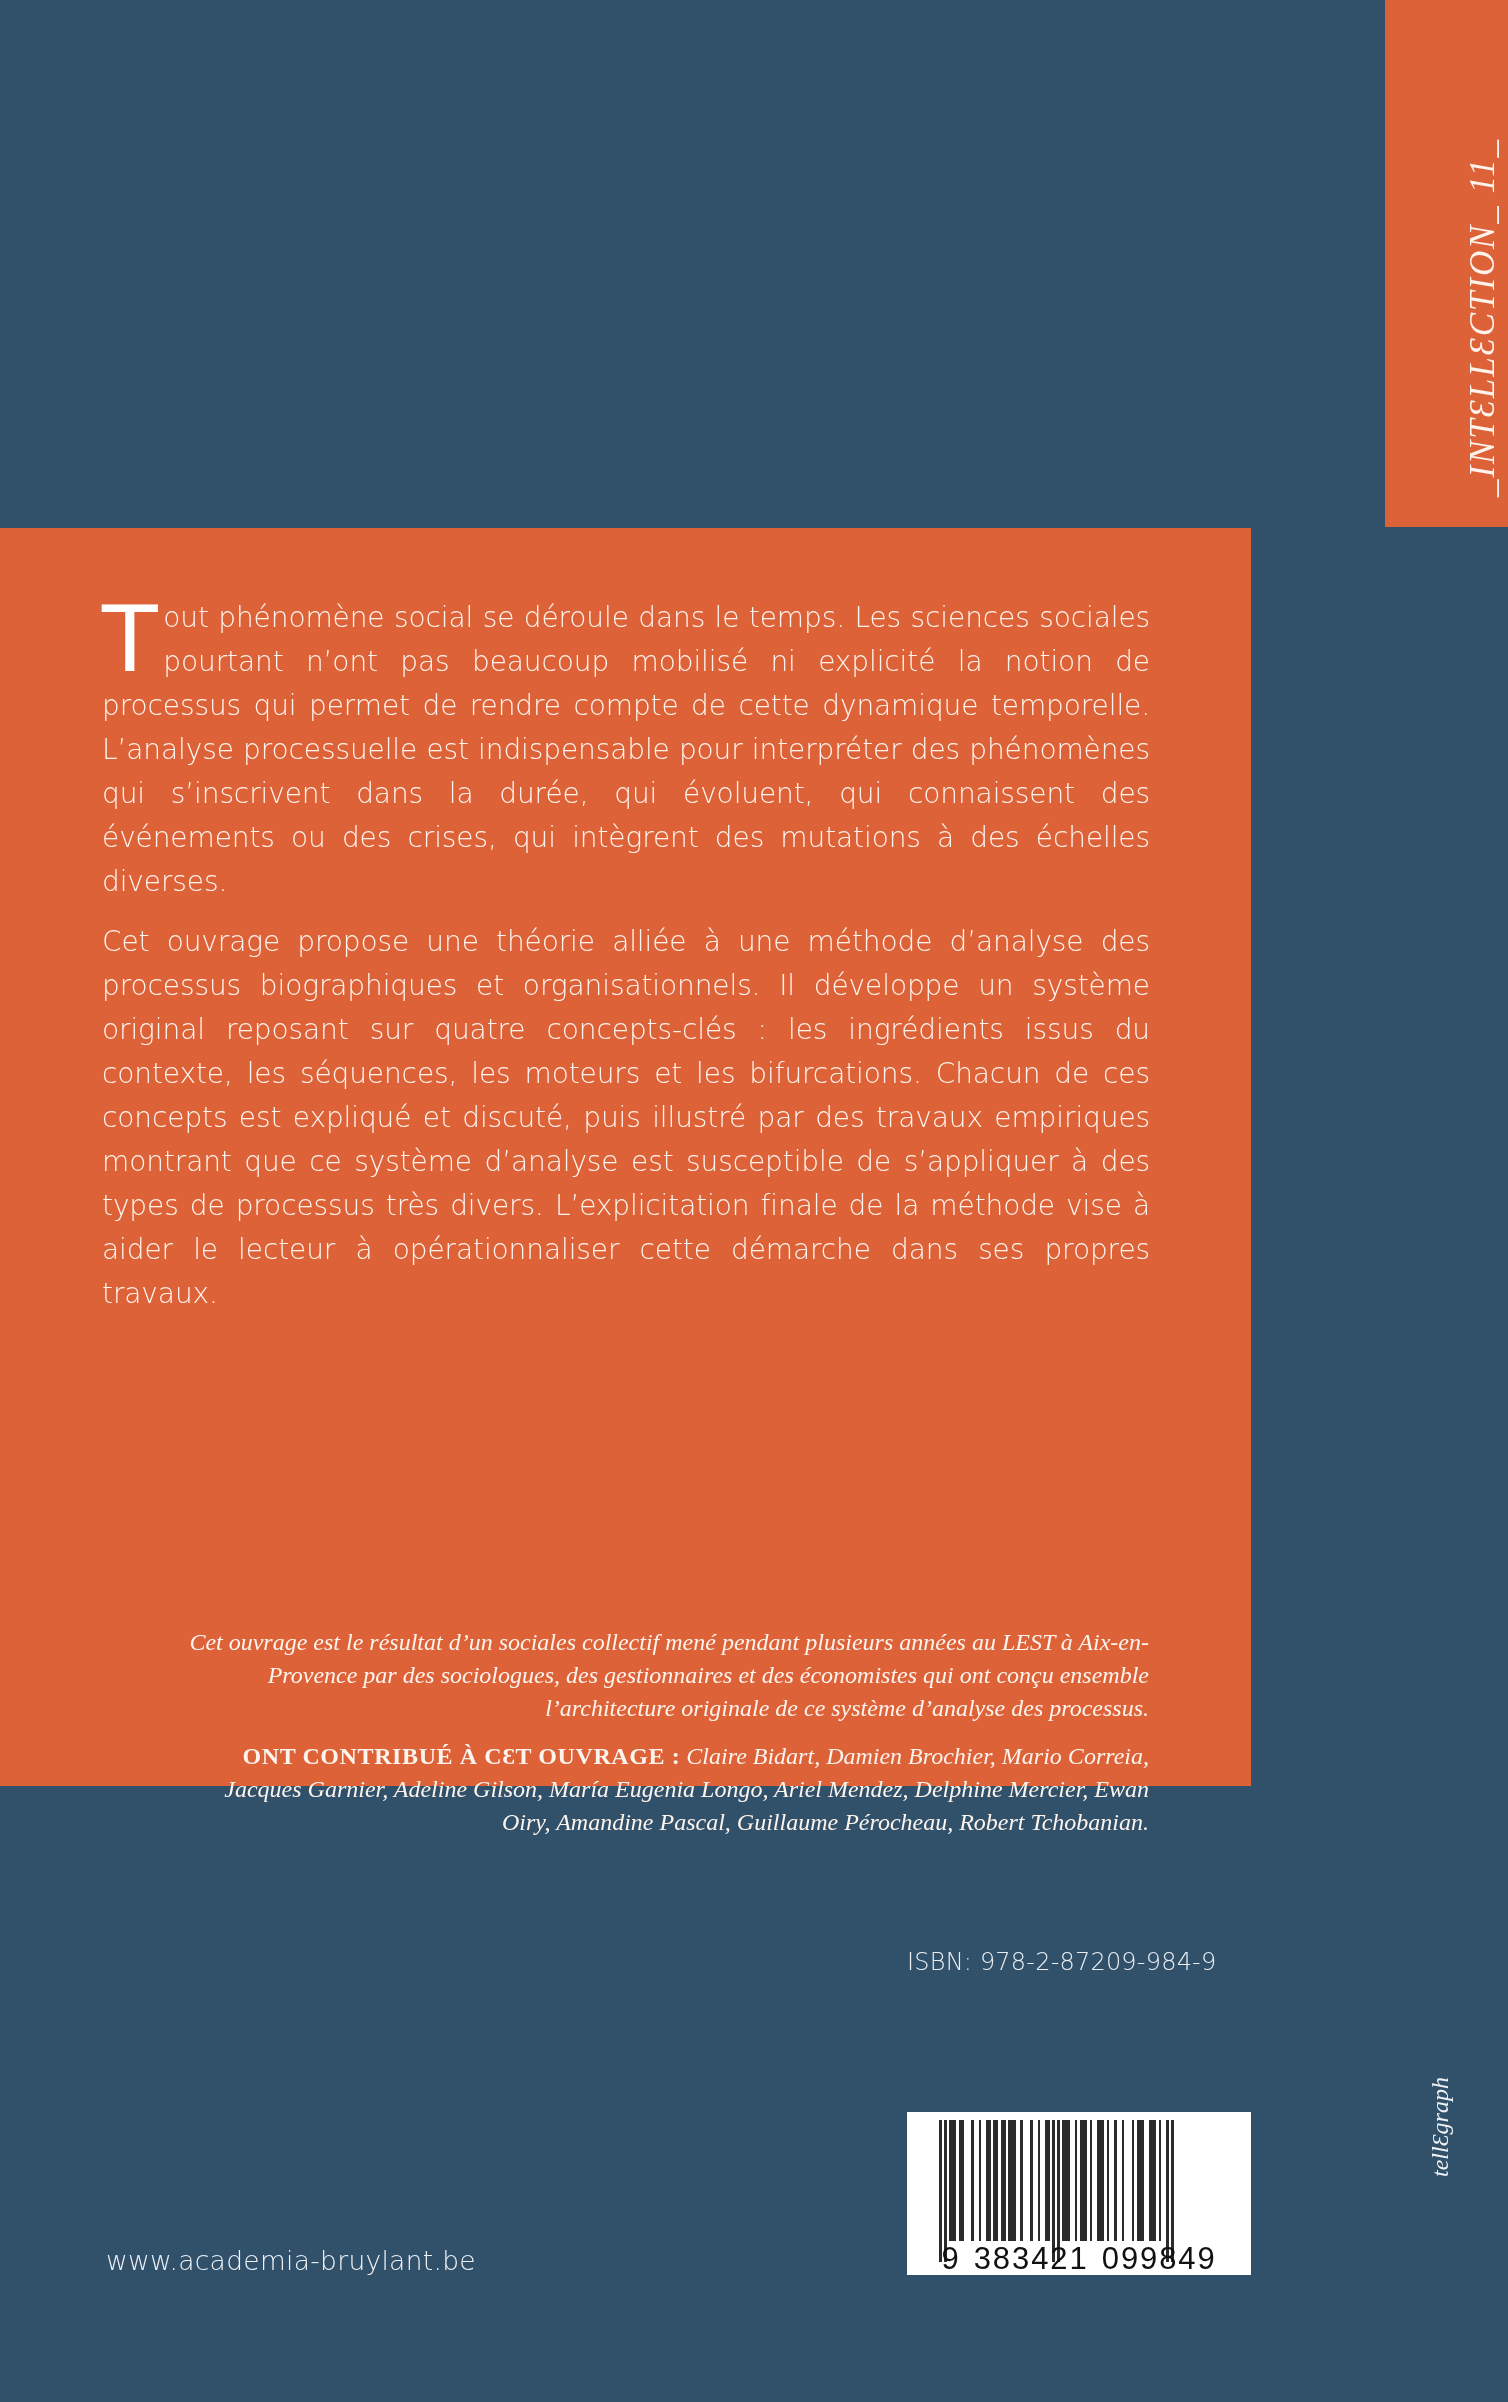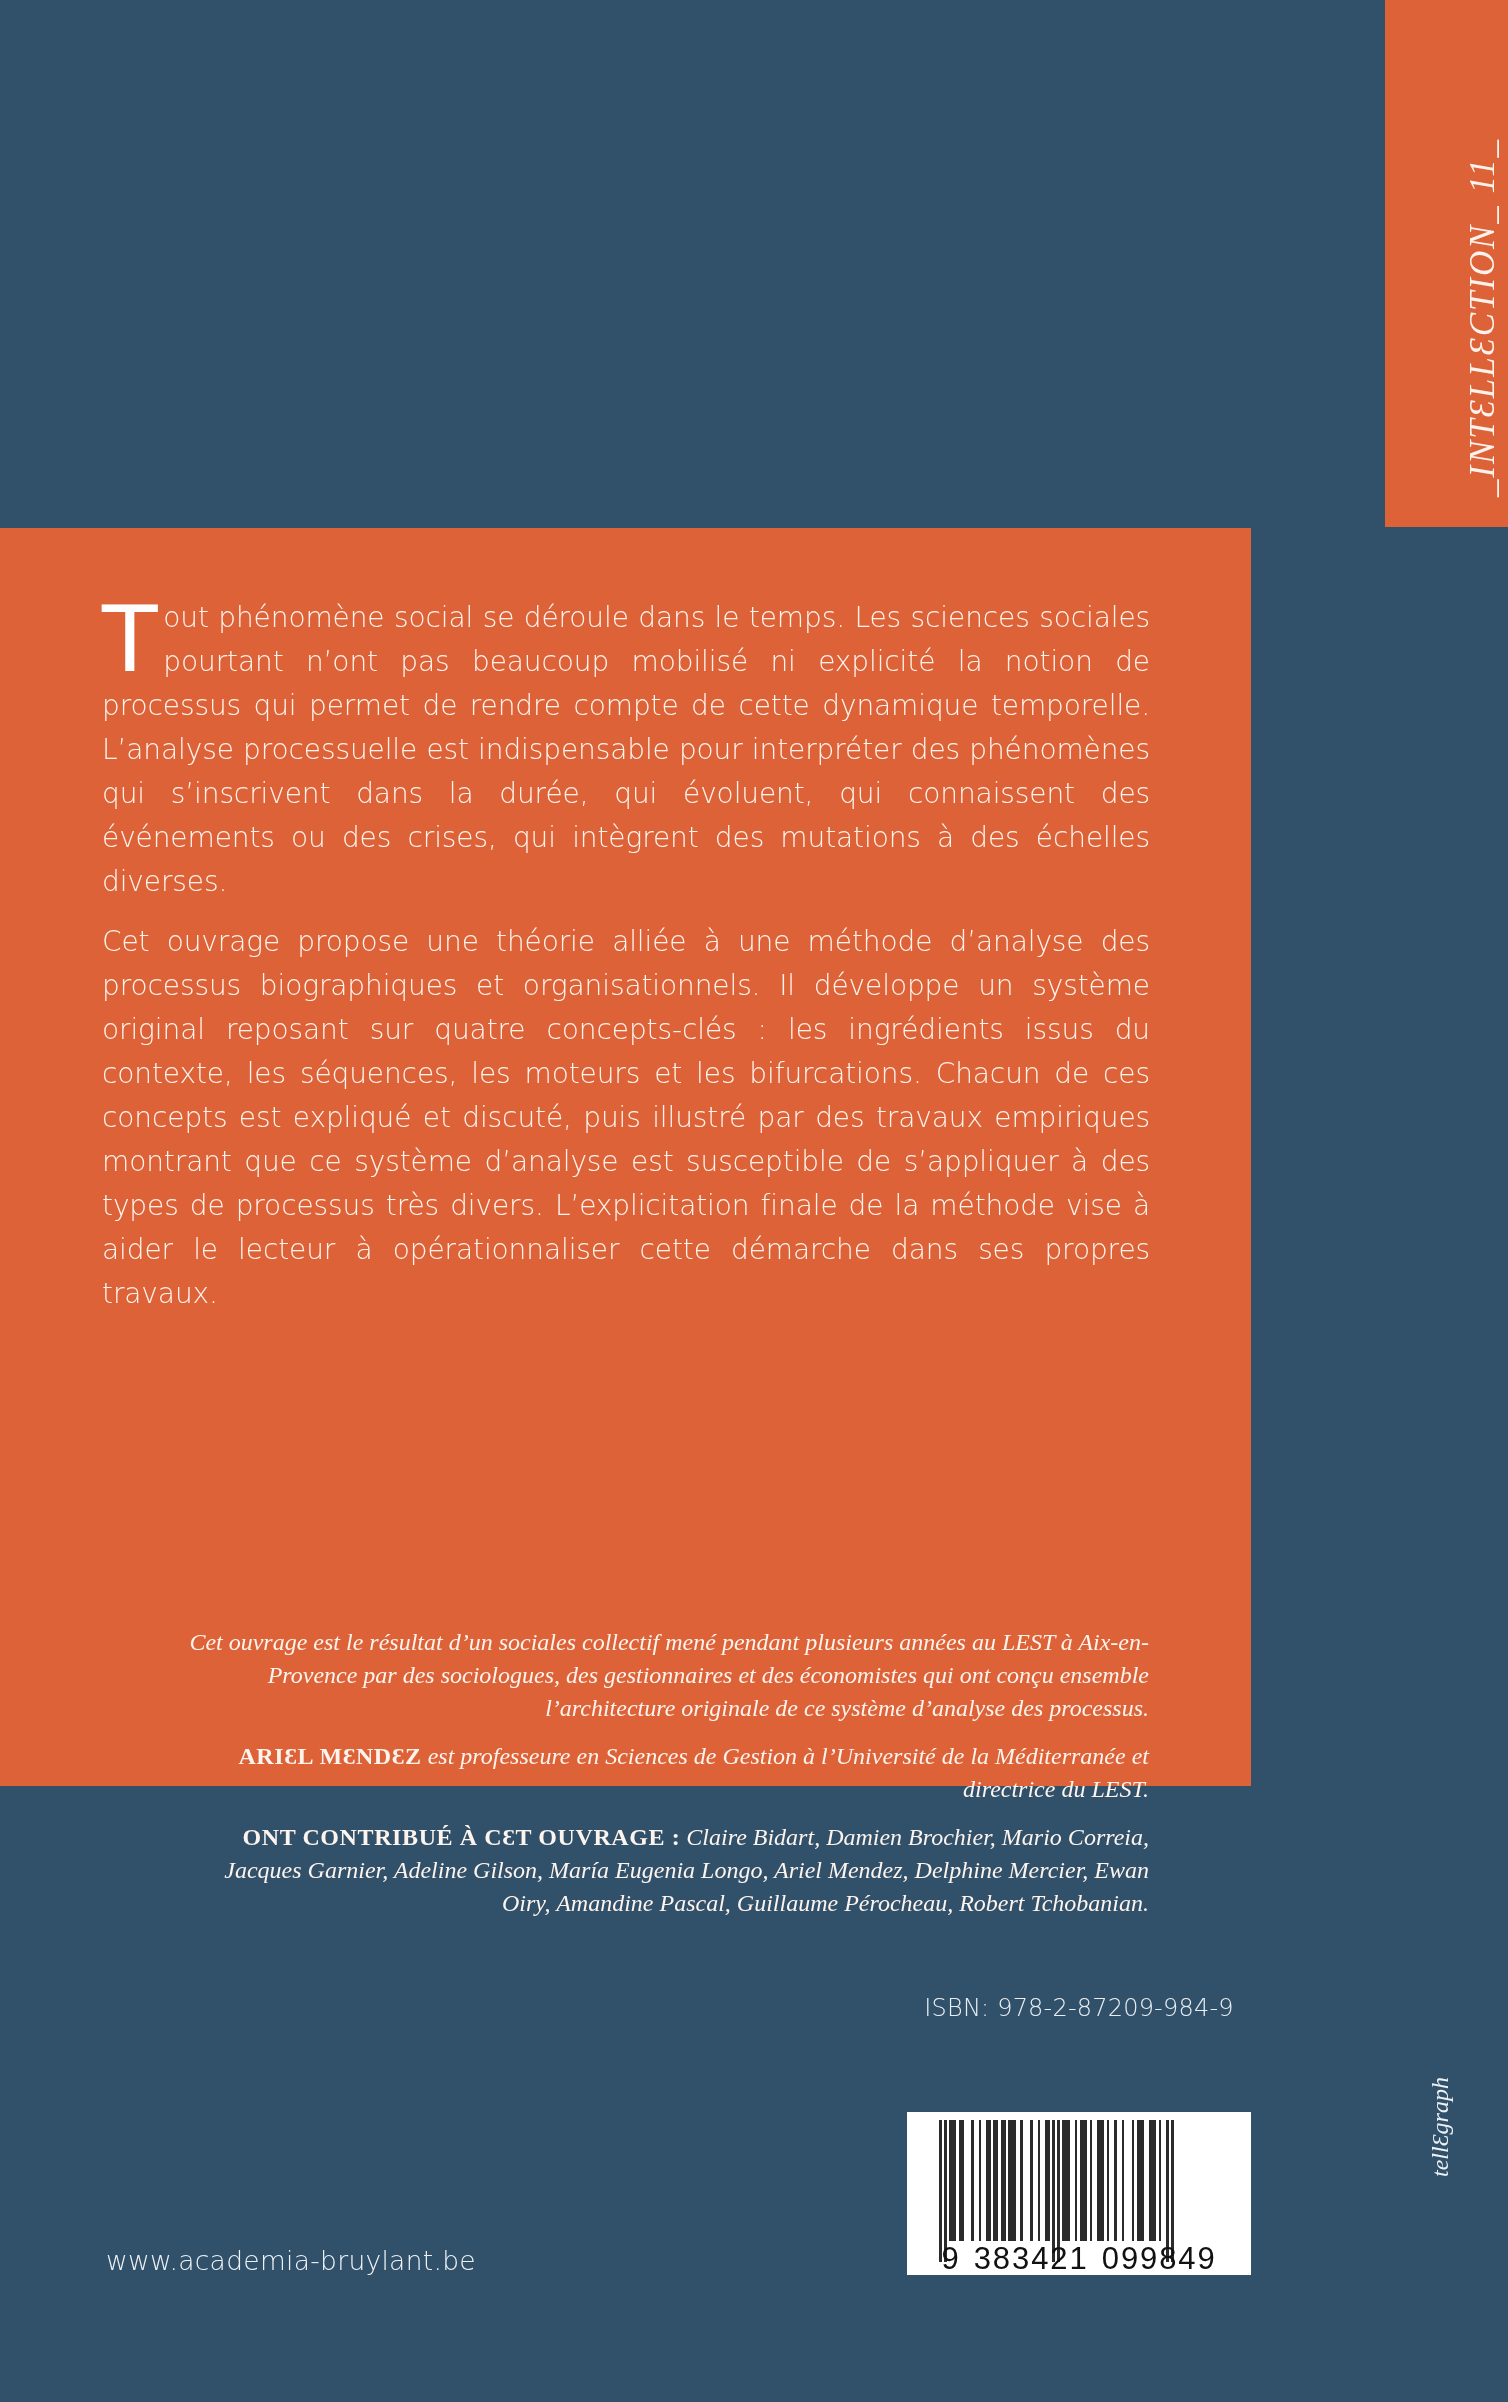--- a/index.html
+++ b/index.html
@@ -105,23 +105,23 @@
     font-style: normal;
     font-weight: bold;
     font-family: "Liberation Serif", serif;
     letter-spacing: 0.6px;
   }
 
   
   .isbn-text {
     position: absolute;
     left: 907px;
-    top: 1994px;
+    top: 1948px;
     width: 344px;
-    text-align: center;
+    text-align: left;
     color: #e9eef2;
     font-family: "DejaVu Sans", sans-serif;
     font-size: 24px;
     font-weight: 300;
     letter-spacing: 0.2px;
   }
 
   .barcode-box {
     position: absolute;
     left: 907px;
@@ -191,21 +191,20 @@
 
 <div class="orange-panel">
 
   <div class="blurb">
     <p class="para"><span class="dropcap">T</span><span>out phénomène social se déroule dans le temps. Les sciences sociales pourtant n’ont pas beaucoup mobilisé ni explicité la notion de processus qui permet de rendre compte de cette dynamique temporelle. L’analyse processuelle est indispensable pour interpréter des phénomènes qui s’inscrivent dans la durée, qui évoluent, qui connaissent des événements ou des crises, qui intègrent des mutations à des échelles diverses.</span></p>
     <p class="para">Cet ouvrage propose une théorie alliée à une méthode d’analyse des processus biographiques et organisationnels. Il développe un système original reposant sur quatre concepts-clés : les ingrédients issus du contexte, les séquences, les moteurs et les bifurcations. Chacun de ces concepts est expliqué et discuté, puis illustré par des travaux empiriques montrant que ce système d’analyse est susceptible de s’appliquer à des types de processus très divers. L’explicitation finale de la méthode vise à aider le lecteur à opérationnaliser cette démarche dans ses propres travaux.</p>
   </div>
 
   <div class="credits">
     <div class="blk">Cet ouvrage est le résultat d’un sociales collectif mené pendant plusieurs années au LEST à Aix-en-Provence par des sociologues, des gestionnaires et des économistes qui ont conçu ensemble l’architecture originale de ce système d’analyse des processus.</div>
-    <div class="blk"><span class="caps">ARIƐL MƐNDƐZ</span><span> est professeure en Sciences de Gestion à l’Université de la Méditerranée et directrice du LEST.</span></div>
     <div class="blk"><span class="caps">ONT CONTRIBUÉ À CƐT OUVRAGE :</span><span> Claire Bidart, Damien Brochier, Mario Correia, Jacques Garnier, Adeline Gilson, María Eugenia Longo, Ariel Mendez, Delphine Mercier, Ewan Oiry, Amandine Pascal, Guillaume Pérocheau, Robert Tchobanian.</span></div>
   </div>
 
 </div>
 
 <div class="isbn-text">ISBN: 978-2-87209-984-9</div>
 
 <div class="barcode-box">
   <div class="barcode-bars" id="bars">
       <span class="tall" style="width: 2.5px;"></span>

